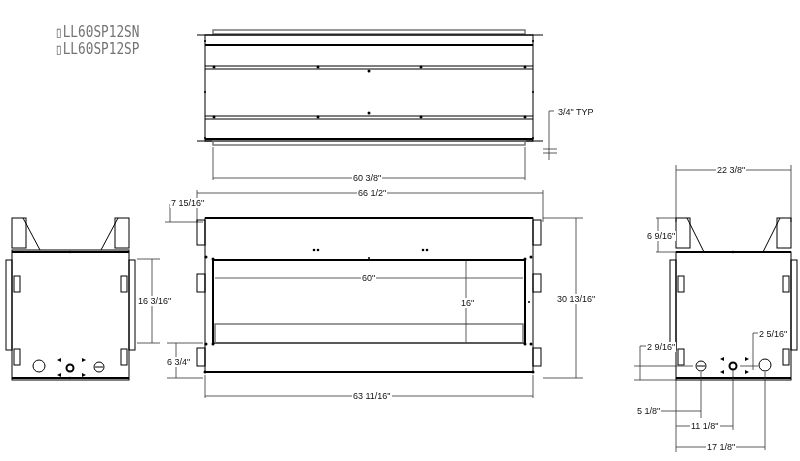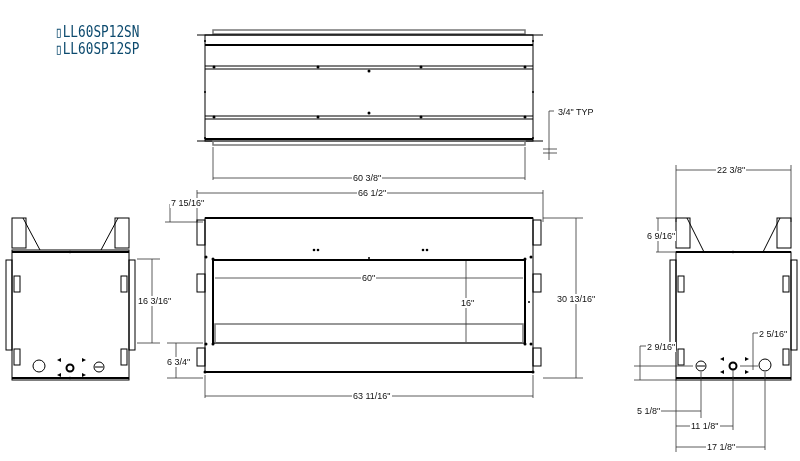--- a/index.html
+++ b/index.html
@@ -3,21 +3,21 @@
 <meta charset="utf-8">
 <style>
   html,body{margin:0;padding:0;background:#fff;}
   body{width:800px;height:461px;overflow:hidden;position:relative;font-family:"Liberation Sans",sans-serif;}
   svg{position:absolute;left:0;top:0;}
   .ln{stroke:#000;fill:none;stroke-width:1;}
   .tk{stroke:#000;fill:none;stroke-width:2;}
   .gr{stroke:#777;fill:none;stroke-width:1.5;}
   .dm{stroke:#333;fill:none;stroke-width:0.8;}
   .dot{fill:#000;}
-  .title{position:absolute;left:55px;top:24px;font-family:"DejaVu Sans Mono",monospace;font-size:15px;line-height:17px;color:#0c4a6e;letter-spacing:0;font-weight:normal;}
+  .title{position:absolute;left:55px;top:24px;font-family:"DejaVu Sans Mono",monospace;font-size:15px;line-height:17px;color:#737373;letter-spacing:0;font-weight:normal;}
   .title div{transform:scaleX(0.85);transform-origin:left;}
   .dimtxt{position:absolute;font-family:"Liberation Sans",sans-serif;font-size:9px;color:#111;background:#fff;padding:0 1px;white-space:nowrap;line-height:10px;}
 </style>
 </head>
 <body>
 
 <div class="title">
   <div>▯LL60SP12SN</div>
   <div>▯LL60SP12SP</div>
 </div>

